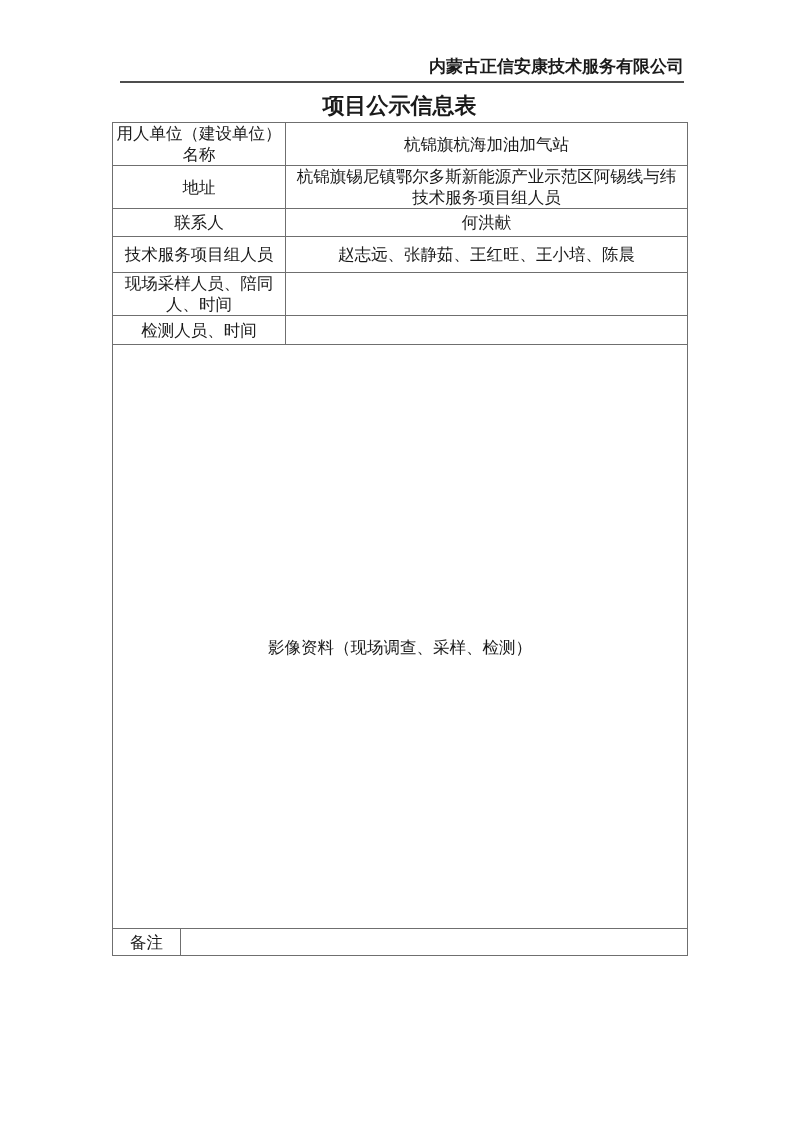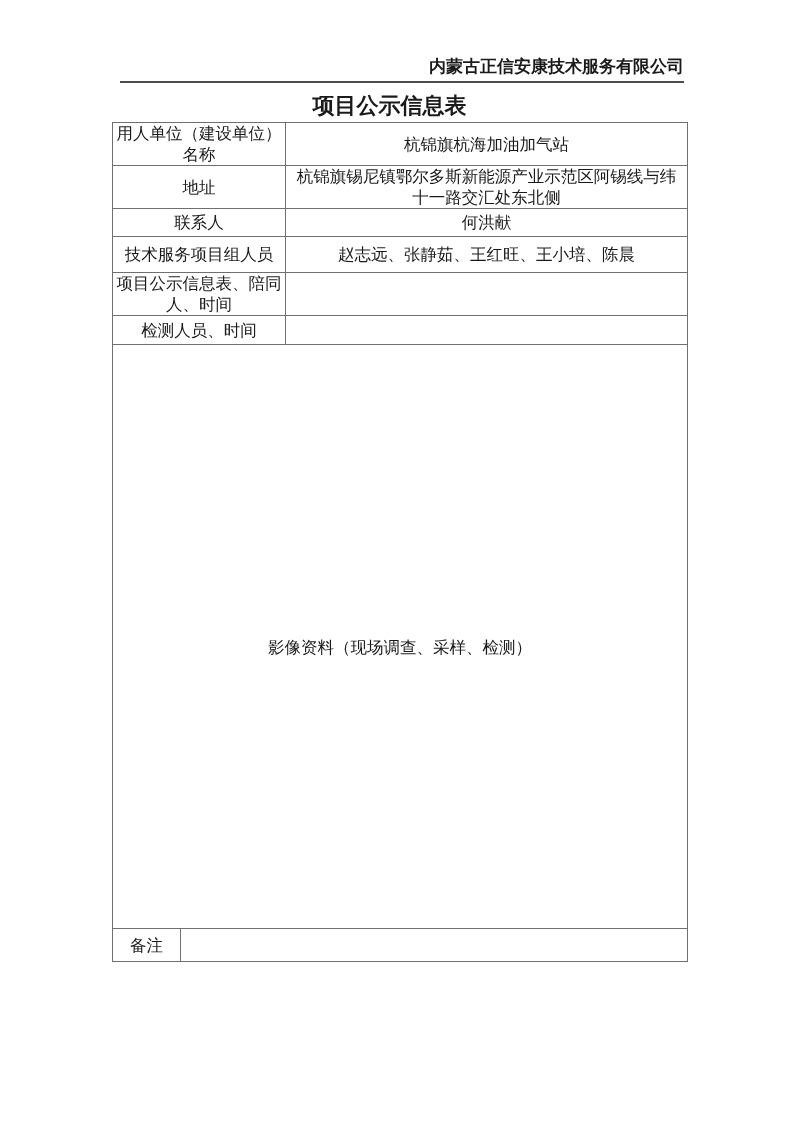--- a/index.html
+++ b/index.html
@@ -29,21 +29,21 @@
     font-weight: bold;
     font-size: 17px;
     line-height: 22px;
     padding-bottom: 3px;
     border-bottom: 2.5px solid #4d4d4d;
     white-space: nowrap;
   }
   
   .doc-title {
     position: absolute;
-    left: 102px;
+    left: 112px;
     top: 92px;
     width: 575px;
     text-align: center;
     font-size: 22px;
     font-weight: bold;
     line-height: 28px;
   }
   
   table.info-table {
     position: absolute;
@@ -64,21 +64,21 @@
     overflow: hidden;
   }
   tr.r1 { height: 33px; }
   tr.r2 { height: 42px; }
   tr.r3 { height: 28px; }
   tr.r4 { height: 36px; }
   tr.r5 { height: 41px; }
   tr.r6 { height: 41px; }
   tr.r7 { height: 29px; margin-top: 48px; }
   tr.r-media { height: 584px; }
-  tr.r-remarks { height: 33px; }
+  tr.r-remarks { height: 27px; }
   td.media-cell {
     vertical-align: top;
     padding-top: 4px;
   }
 </style>
 </head>
 <body>
 
 <div class="page">
 
@@ -96,32 +96,32 @@
     </colgroup>
     <tbody>
       <tr class="r1">
         <td colspan="2">用人单位（建设单位）
 名称</td>
         <td>杭锦旗杭海加油加气站</td>
       </tr>
       <tr class="r2">
         <td colspan="2">地址</td>
         <td>杭锦旗锡尼镇鄂尔多斯新能源产业示范区阿锡线与纬
-十一路交汇处东北侧</td>
+技术服务项目组人员</td>
       </tr>
       <tr class="r3">
         <td colspan="2">联系人</td>
         <td>何洪献</td>
       </tr>
       <tr class="r4">
         <td colspan="2">技术服务项目组人员</td>
         <td>赵志远、张静茹、王红旺、王小培、陈晨</td>
       </tr>
       <tr class="r6">
-        <td colspan="2">项目公示信息表、陪同
+        <td colspan="2">现场采样人员、陪同
 人、时间</td>
         <td></td>
       </tr>
       <tr class="r7">
         <td colspan="2">检测人员、时间</td>
         <td></td>
       </tr>
       <tr class="r-media">
         <td colspan="3" class="media-cell">
           <span>影像资料（现场调查、采样、检测）</span>

